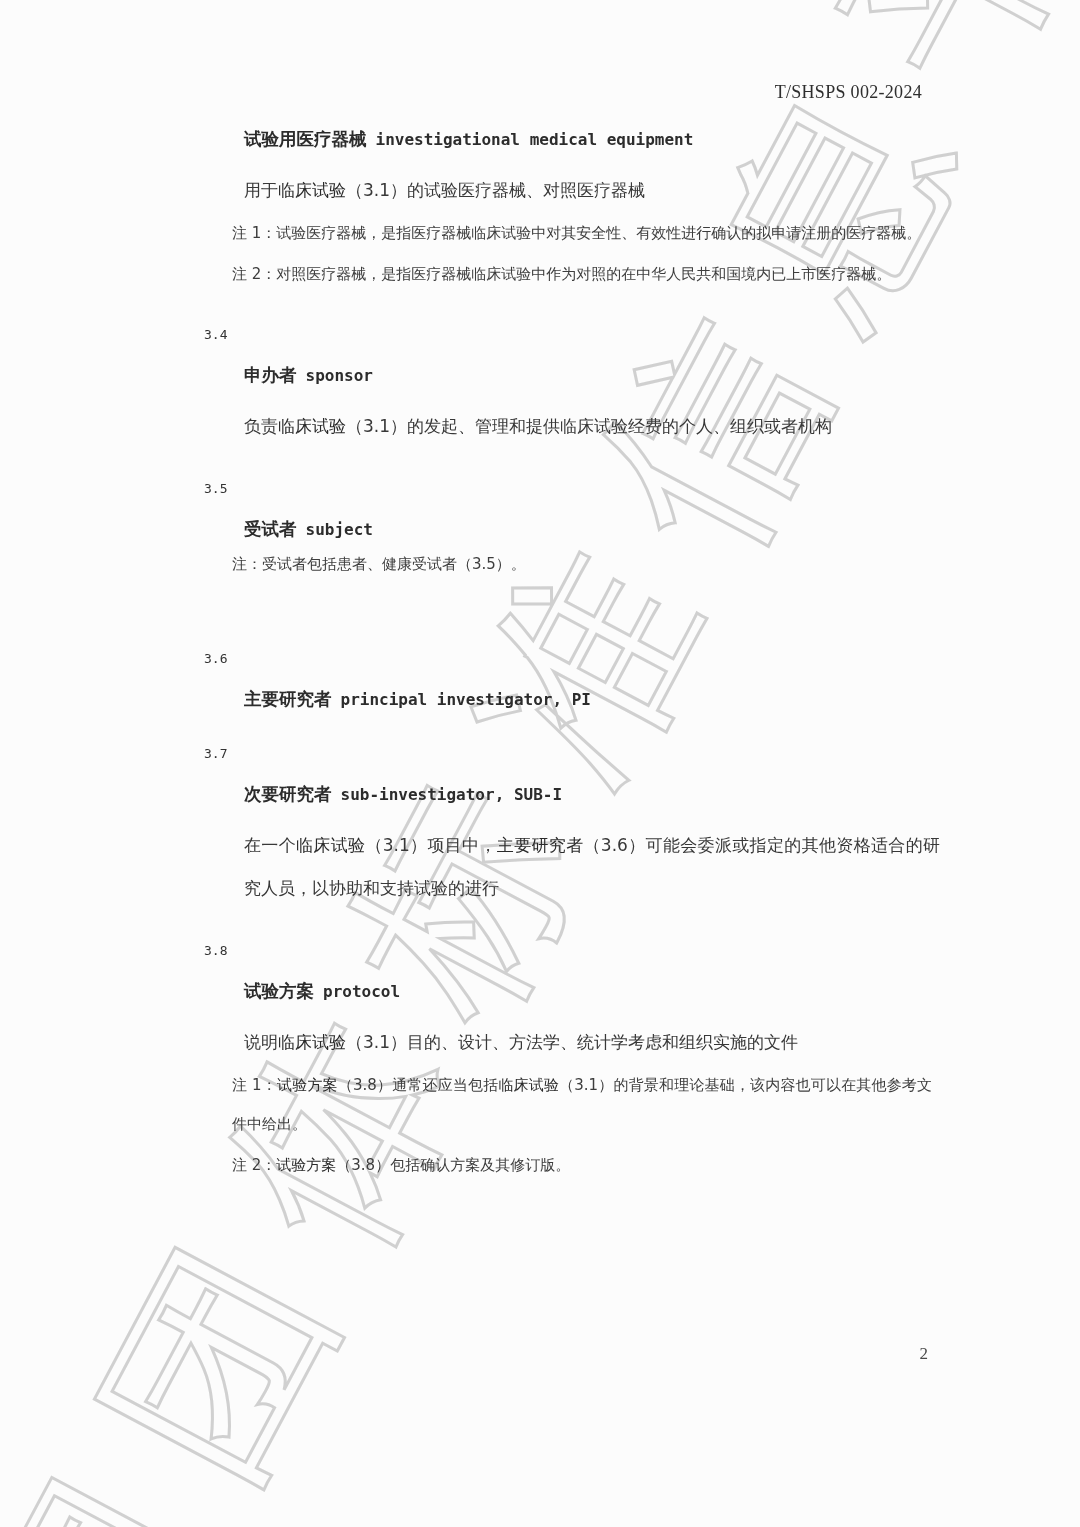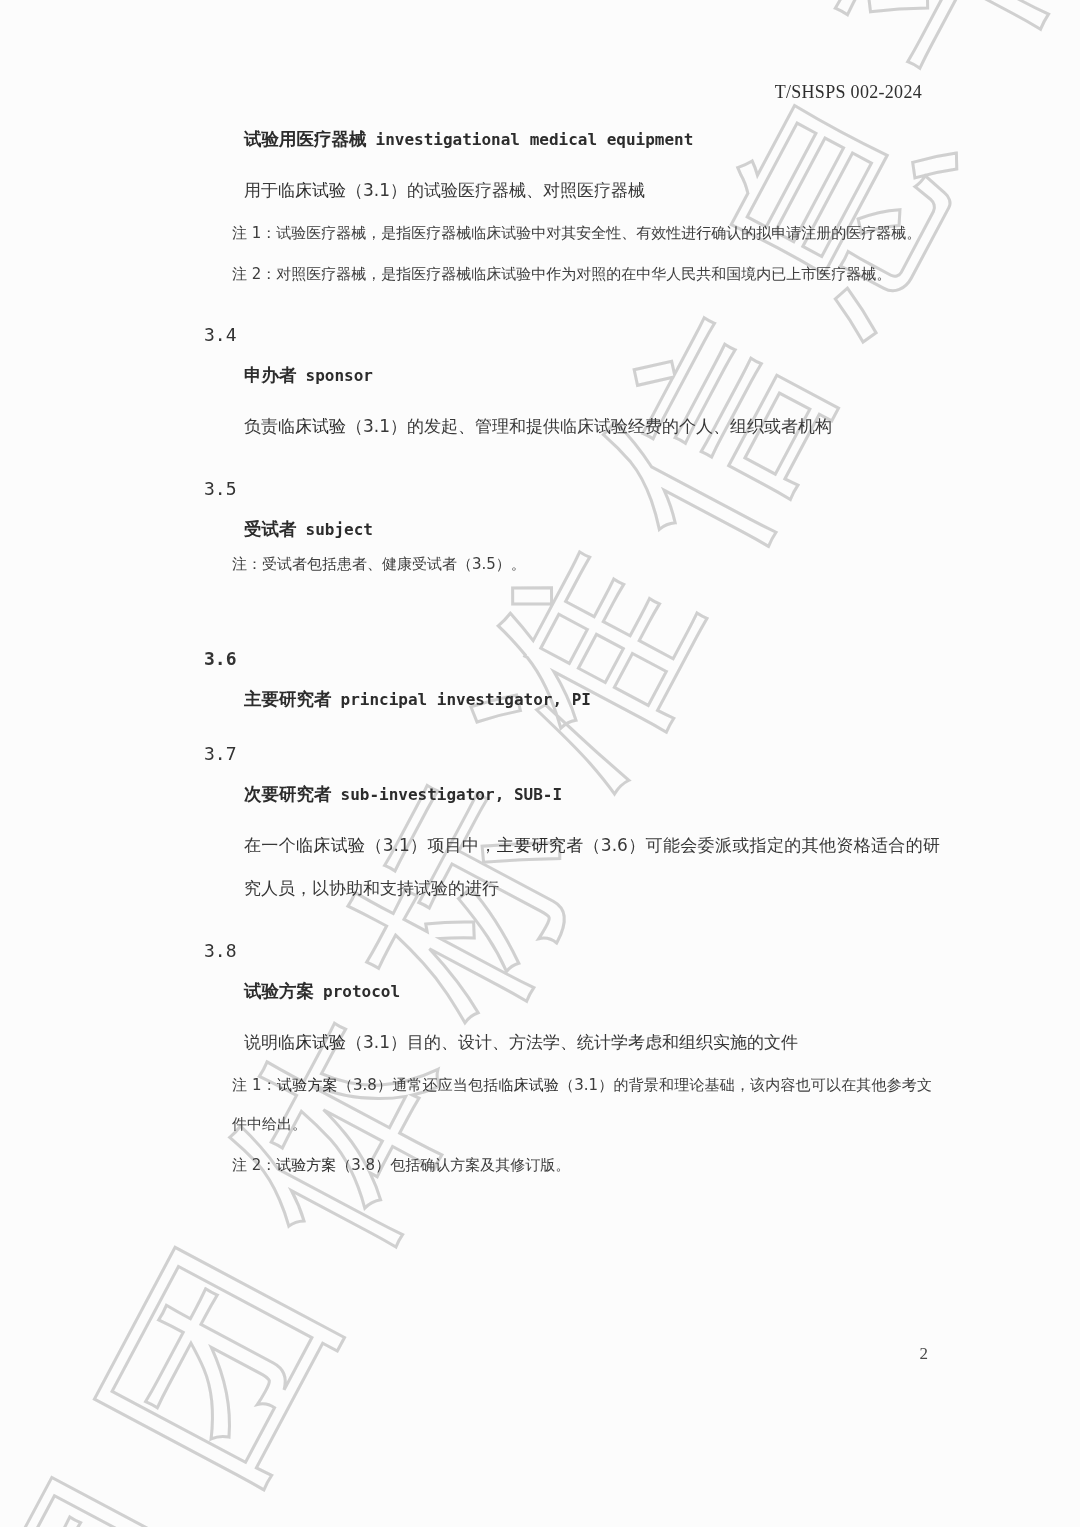--- a/index.html
+++ b/index.html
@@ -56,27 +56,26 @@
   }
   
   .doc-body {
     position: relative;
     z-index: 1;
     padding-top: 110px;
   }
   .sec-num {
     margin: 30px 0 0 204px;
     font-family: "DejaVu Sans Mono", monospace;
-    font-size: 18px;
+    font-size: 13px;
     line-height: 22px;
     color: #333;
   }
   .sec-num.gap-before {
     margin-top: 64px;
-    font-weight: bold;
   }
   .term-line {
     margin: 16px 0 0 244px;
     font-size: 17.5px;
     line-height: 26px;
     font-weight: bold;
     color: #2c2c2c;
   }
   .term-en {
     font-family: "DejaVu Sans Mono", monospace;

